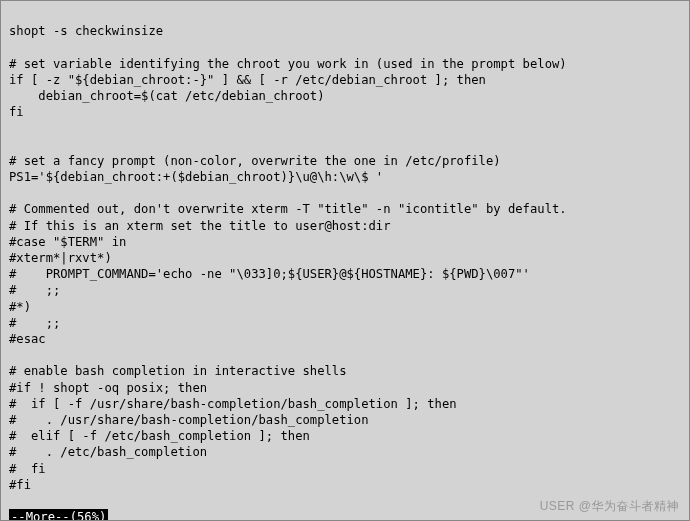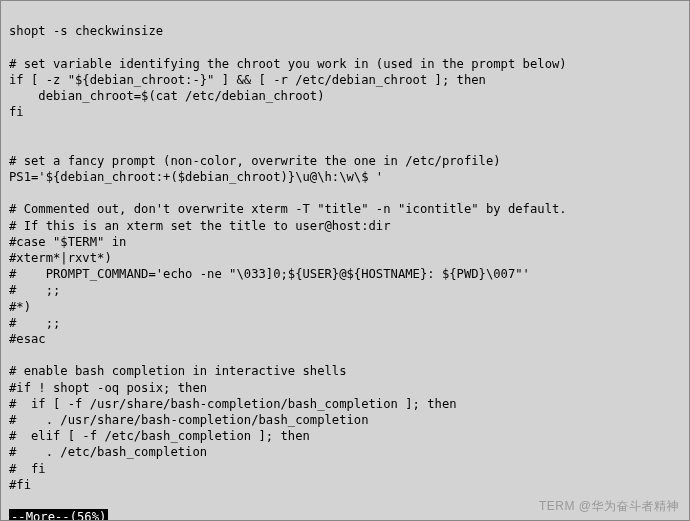--- a/index.html
+++ b/index.html
@@ -69,13 +69,13 @@
 #  if [ -f /usr/share/bash-completion/bash_completion ]; then
 #    . /usr/share/bash-completion/bash_completion
 #  elif [ -f /etc/bash_completion ]; then
 #    . /etc/bash_completion
 #  fi
 #fi
 </span>
 <span class="more-indicator">--More--(56%)</span>
 </div>
 
-<div class="watermark">TERM @华为奋斗者精神</div>
+<div class="watermark">USER @华为奋斗者精神</div>
 
 </body></html>

